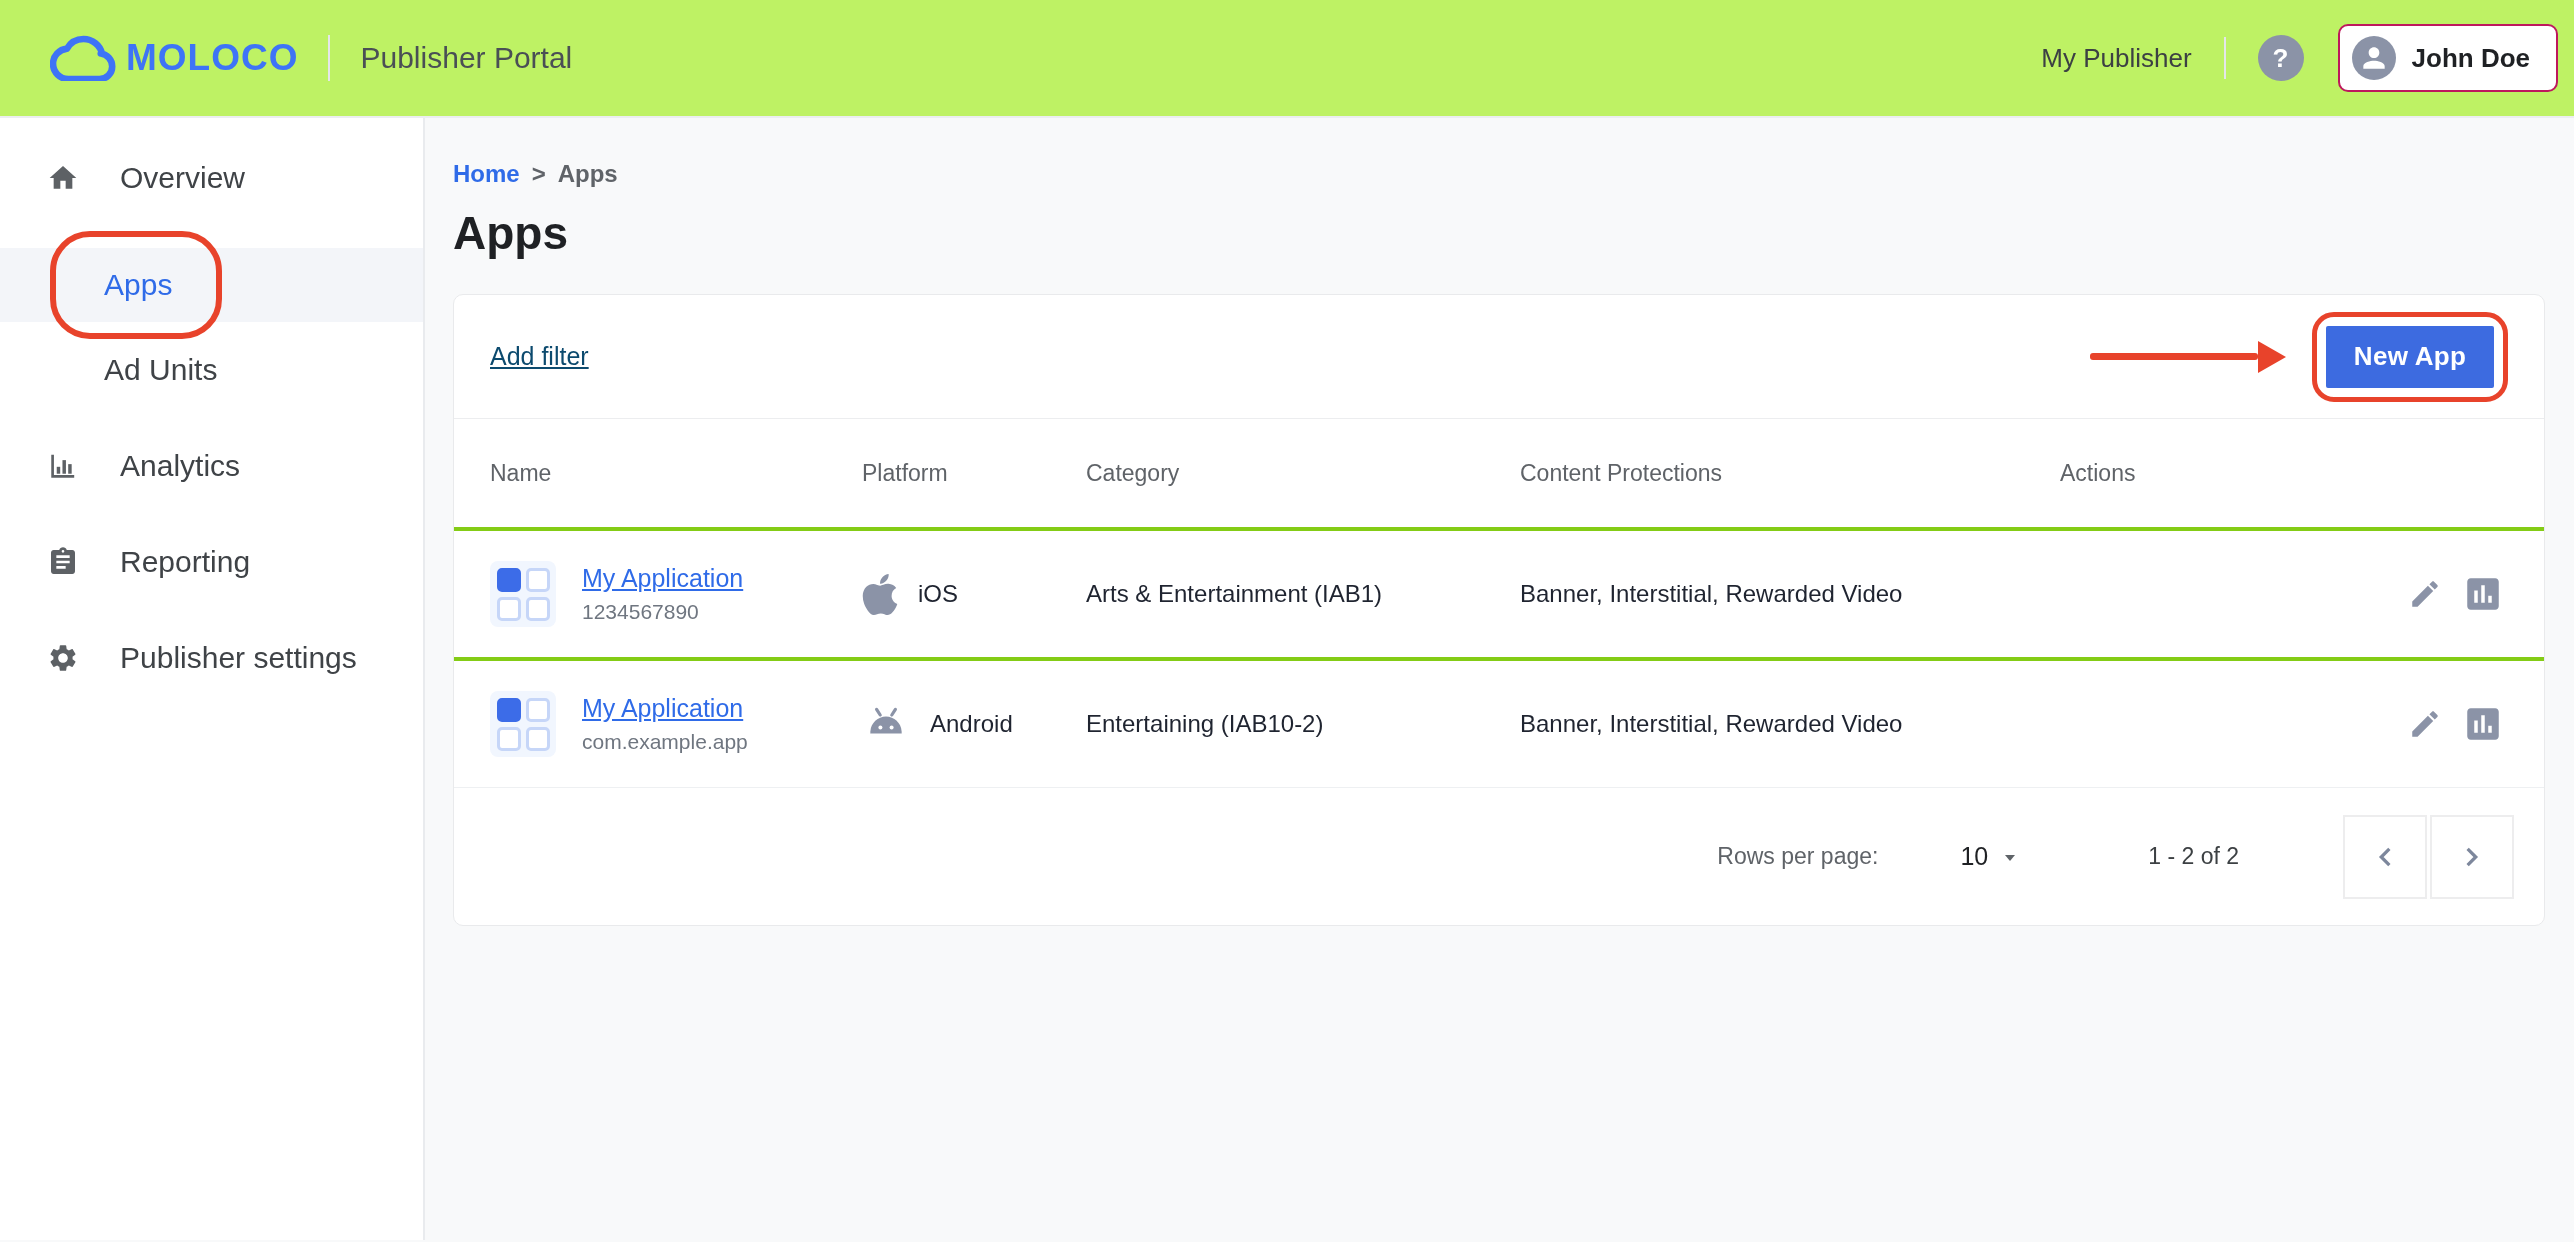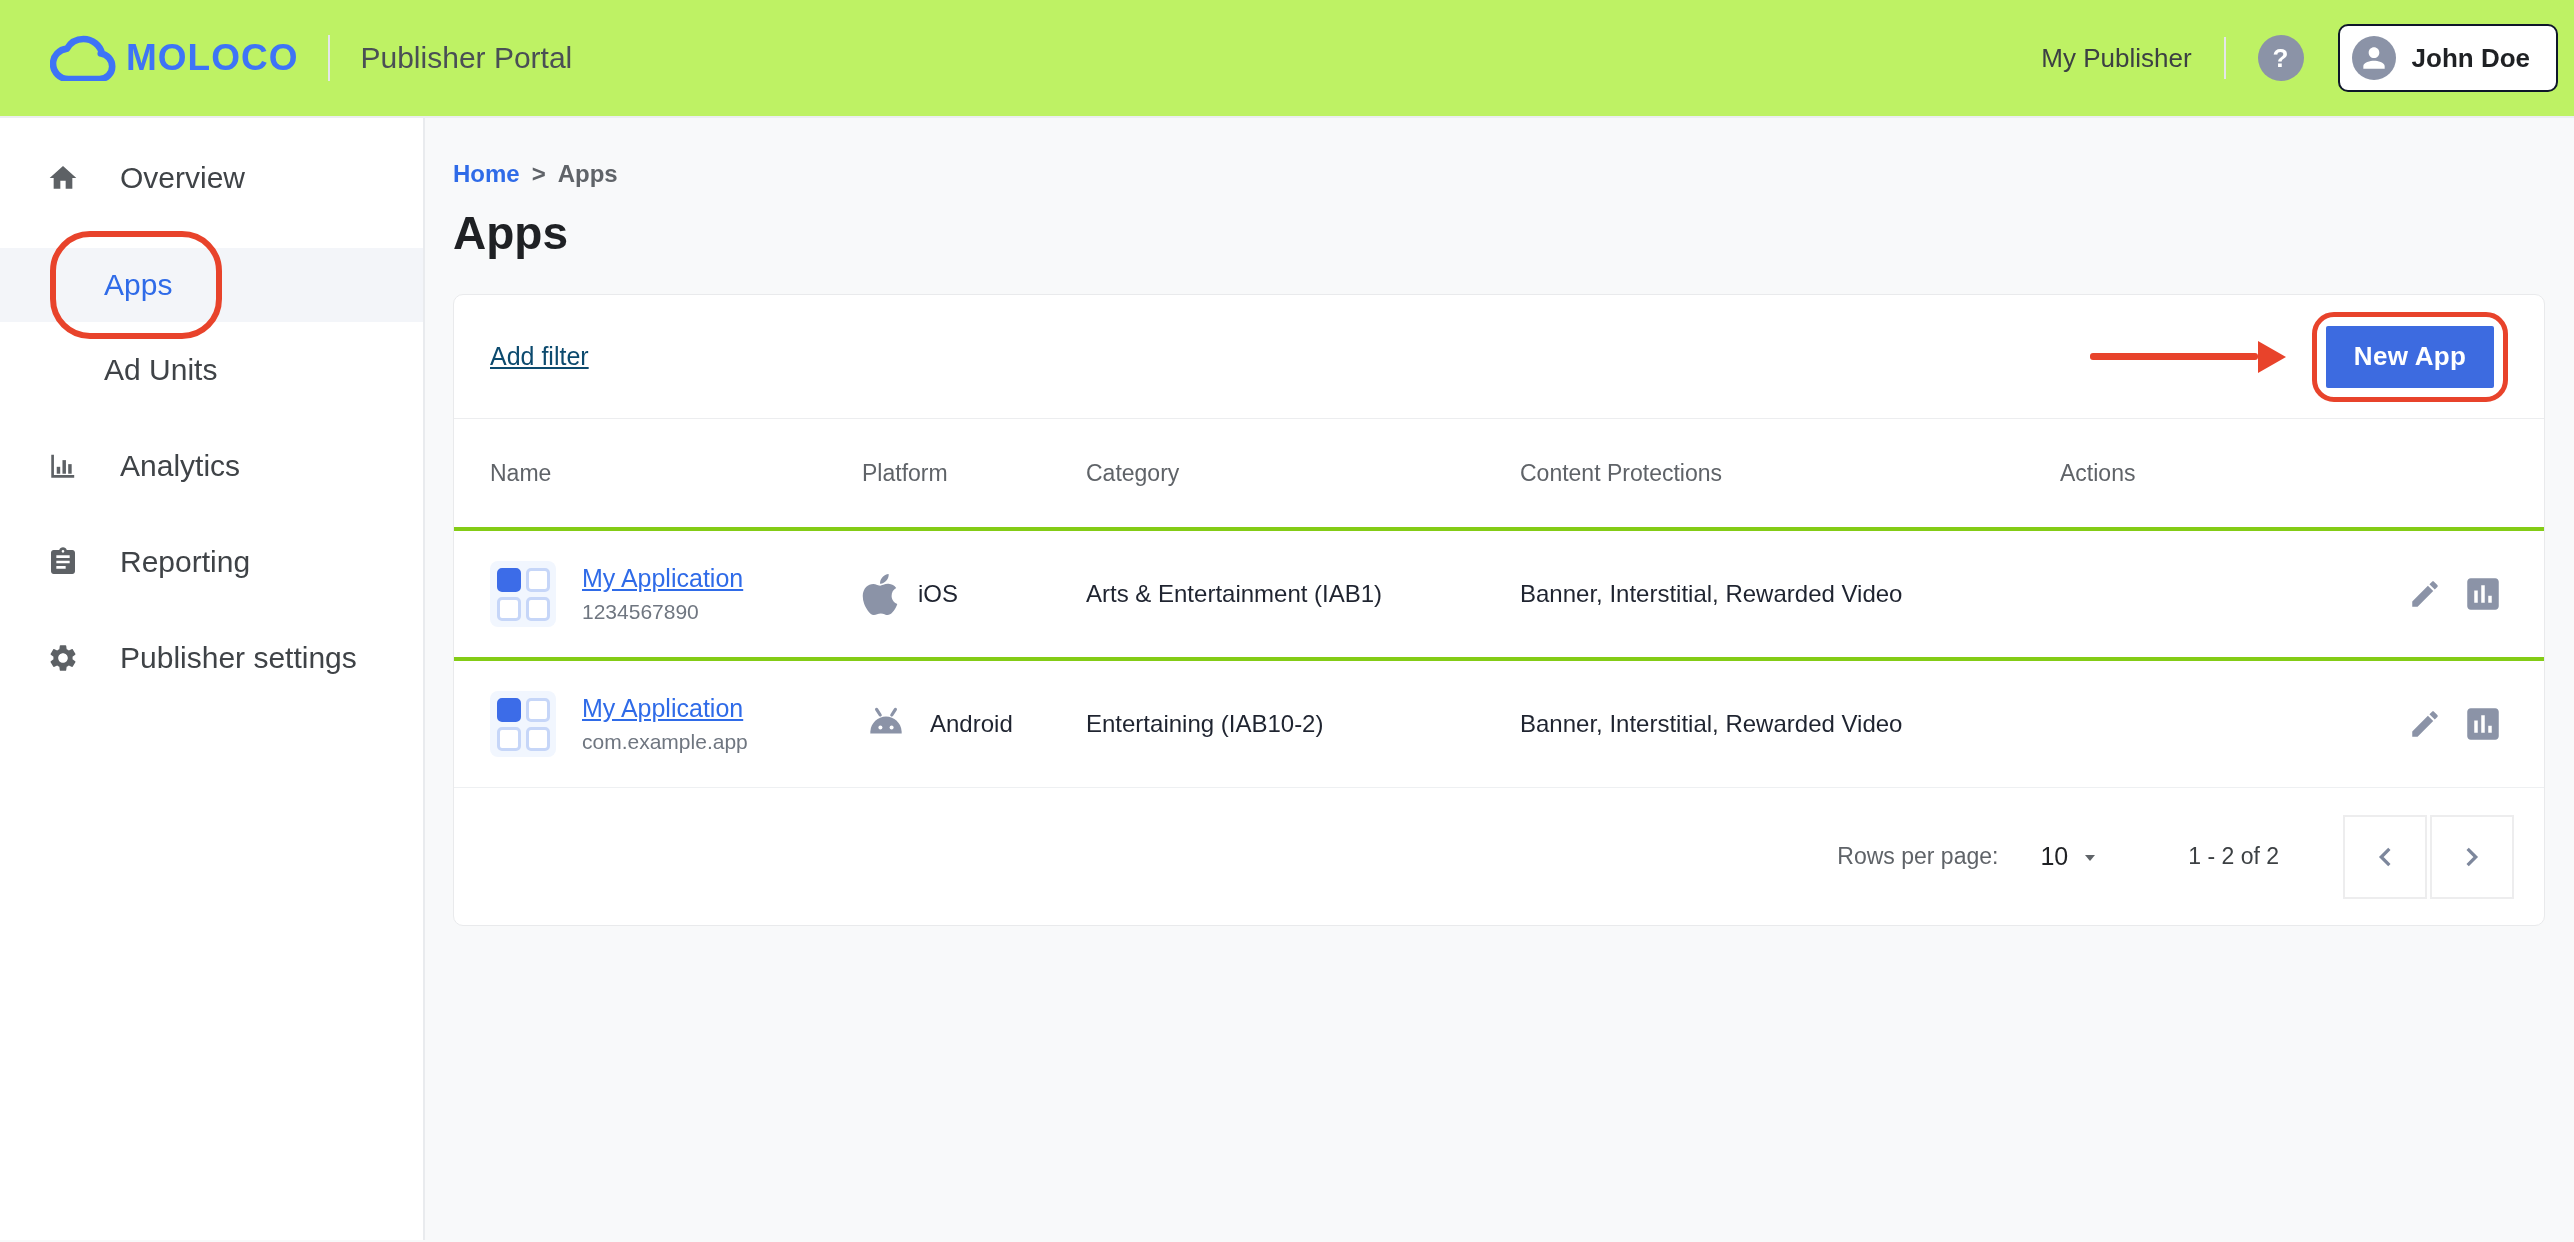--- a/index.html
+++ b/index.html
@@ -12,21 +12,21 @@
   .brand { display:flex; align-items:center; gap:10px; }
   .brand-text { font-size:37px; font-weight:800; color:#3e74f6; letter-spacing:1px; }
   .v-div { width:2px; height:46px; background:#e4e6e9; margin:0 30px; }
   .product-title { font-size:30px; color:#4a4f55; }
   .header-right { margin-left:auto; display:flex; align-items:center;justify-content:center; }
   .publisher-name { font-size:26px; color:#3c4043; }
   .v-div.small { height:42px; margin:0 32px; }
   .help-circle { width:46px; height:46px; border-radius:50%; background:#8b93a7;
     color:#fff; font-size:26px; font-weight:700; display:flex; align-items:center;
     justify-content:center; margin-right:34px; }
-  .user-chip { display:flex; align-items:center; gap:16px; border:2px solid #0f172a;
+  .user-chip { display:flex; align-items:center; gap:16px; border:2px solid #be185d;
     border-radius:10px; padding:10px 26px 10px 12px; background:#fff; }
   .avatar { width:44px; height:44px; border-radius:50%; background:#8b93a7;
     display:flex; align-items:center; justify-content:center; color:#fff; }
   .user-name { font-size:26px; font-weight:700; color:#1f2124; }
 
   
   .app-body { display:flex; height:1122px; }
   .sidebar { width:425px; min-width:425px; background:#fff; border-right:2px solid #e9ebee;
     padding-top:12px; }
   .nav-item { height:96px; display:flex; align-items:center; padding-left:46px;
@@ -79,21 +79,21 @@
   .app-id { color:#6f7680; font-size:21px; margin-top:7px; }
 
   .platform-cell { display:flex; align-items:center; gap:20px; }
   .platform-cell .picon { color:#8b93a7; display:flex; }
 
   .actions-cell { display:flex; align-items:center; gap:20px; color:#8b93a7; }
   .action-btn { display:flex; cursor:pointer; color:#8b93a7; }
 
   
   .pagination { height:138px; display:flex; align-items:center; justify-content:flex-end;
-    padding-right:30px; border-top:1px solid #eef0f2; }
+    padding-right:30px; border-top:1px solid #eef0f2;gap:40px; }
   .rpp-label { font-size:23px; color:#5f6368; }
   .rpp-select { margin-left:42px; display:flex; align-items:center; gap:10px; cursor:pointer; }
   .rpp-value { font-size:25px; color:#1f2124; }
   .caret { color:#5f6368; display:flex; }
   .range-label { margin-left:86px; font-size:23px; color:#3c4043; }
   .pager { margin-left:64px; display:flex; gap:3px; }
   .pg-btn { width:84px; height:84px; background:#fff; border:2px solid #ededee;
     display:flex; align-items:center; justify-content:center; color:#7d879c; cursor:pointer; }
 </style>
 </head>

